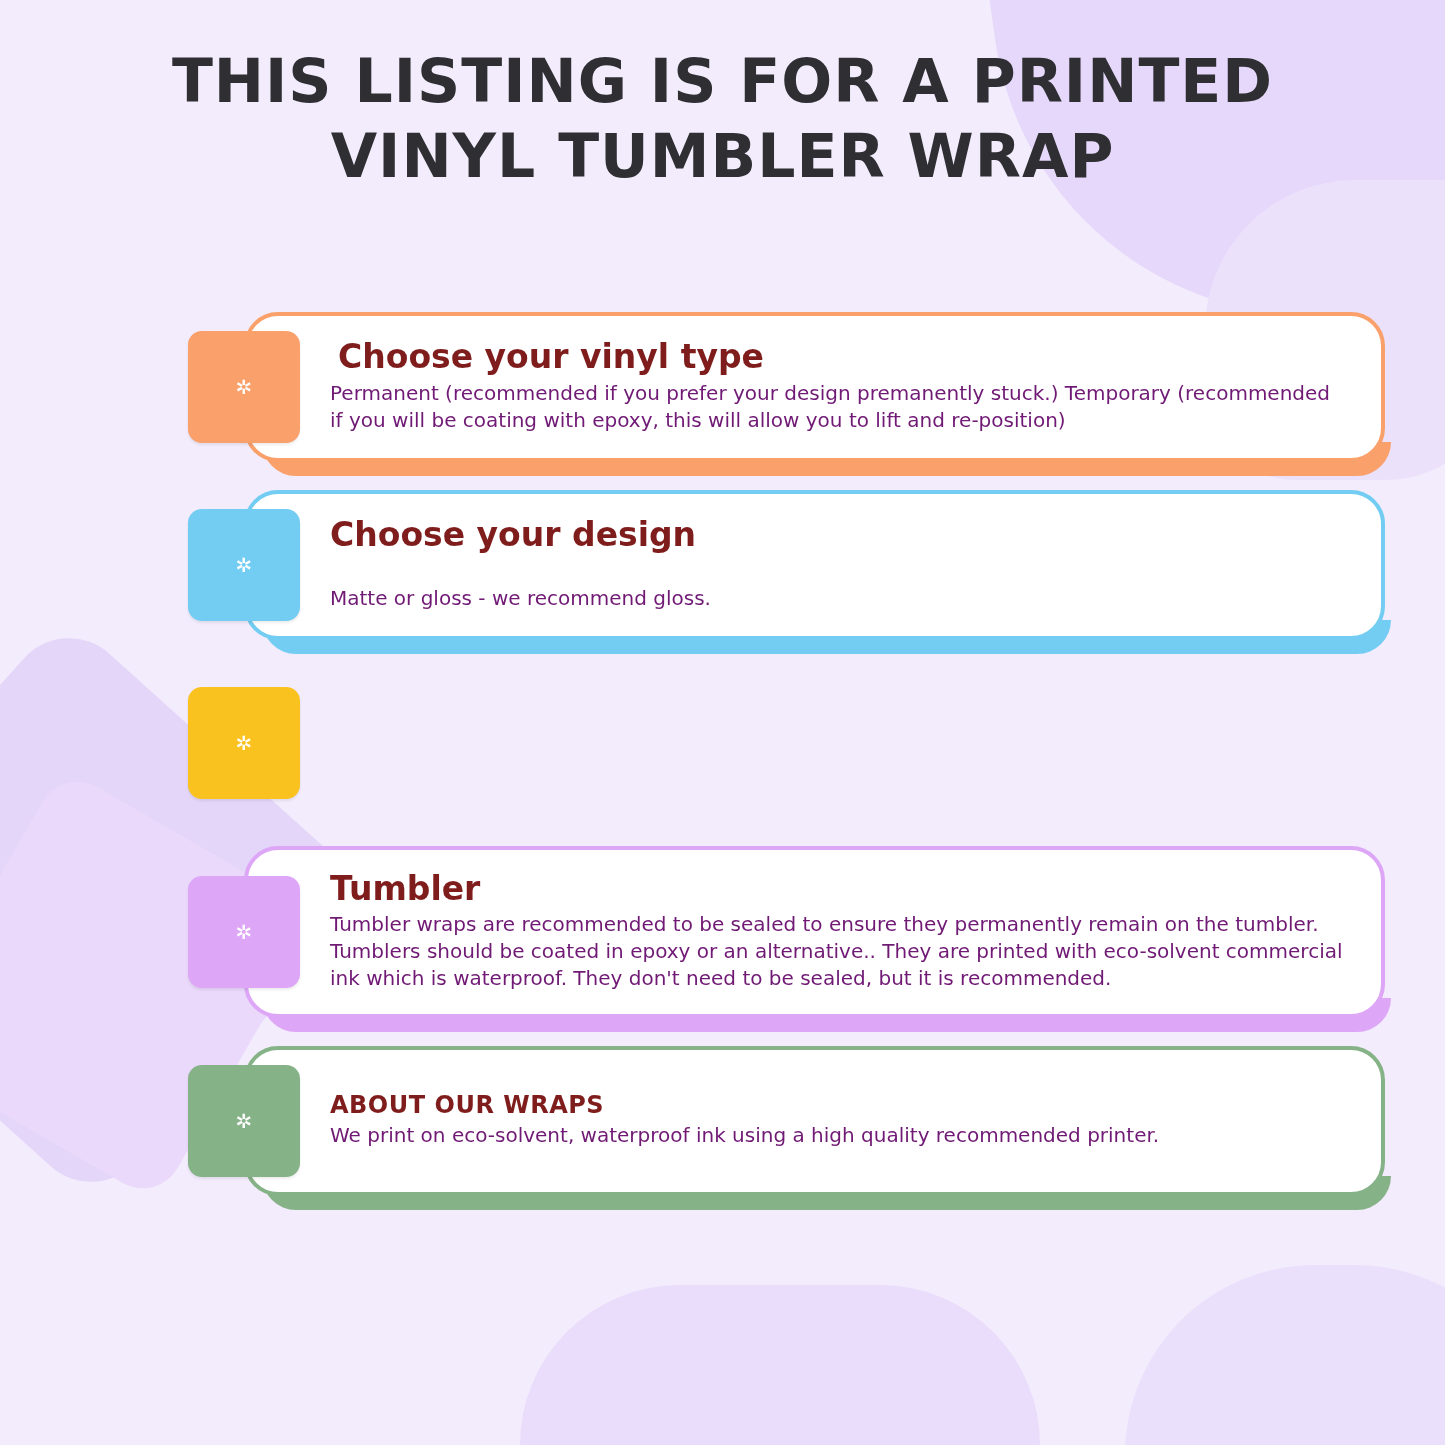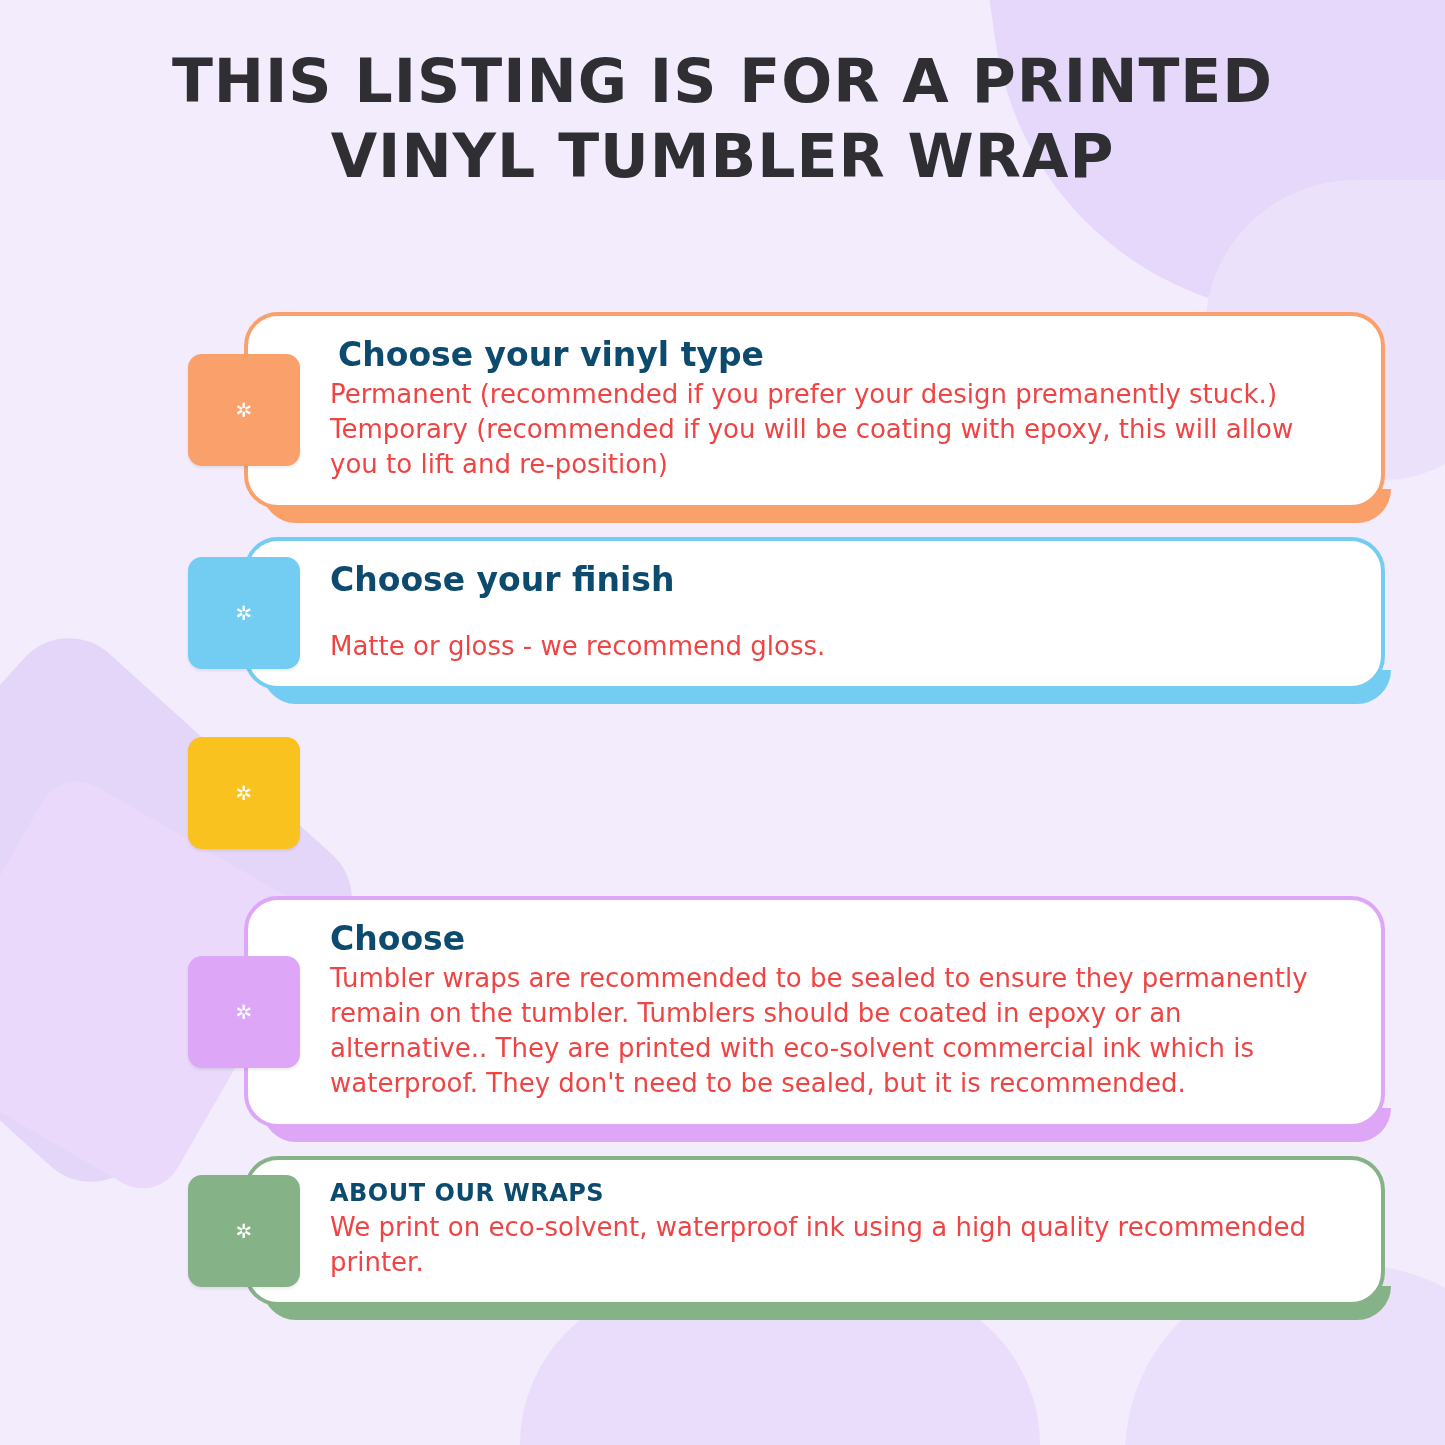--- a/index.html
+++ b/index.html
@@ -162,32 +162,32 @@
     bottom: -18px;
     height: 34px;
     border-radius: 0 0 34px 34px;
     z-index: -1;
   }
 
   .card-title {
     font-family: "DejaVu Sans", sans-serif;
     font-weight: 700;
     font-size: 33px;
-    color: #0c4a6e;
+    color: #7f1d1d;
     margin-bottom: 2px;
     line-height: 1.25;
   }
   .card-title.indented { padding-left: 8px; }
   .card-title.upper { text-transform: uppercase; font-size: 24px; letter-spacing: 0.5px; }
 
   .card-body {
     font-family: "DejaVu Sans", sans-serif;
-    font-size: 26px;
+    font-size: 20px;
     line-height: 1.35;
-    color: #ef4444;
+    color: #701a75;
   }
   .card-body.spaced { margin-top: 27px; }
 
   
   .row[data-accent] .chip { background: var(--accent); }
   .row[data-accent] .card { border-color: var(--accent); }
   .row[data-accent] .card::after { background: var(--accent); }
 </style>
 </head>
 <body>
@@ -218,39 +218,39 @@
         </div>
       </div>
     </div>
 
     <div class="row" data-accent="" style="--accent:#73cdf2">
       <div class="chip">
         <span class="chip-glyph">✲</span>
       </div>
       <div class="card-wrap">
         <div class="card">
-          <div class="card-title">Choose your finish</div>
+          <div class="card-title">Choose your design</div>
           <div class="card-body spaced">Matte or gloss - we recommend gloss.</div>
         </div>
       </div>
     </div>
 
     <div class="row" data-accent="" style="--accent:#f9c21f">
       <div class="chip">
         <span class="chip-glyph">✲</span>
       </div>
     </div>
 
     <div class="row" data-accent="" style="--accent:#dda6f7">
       <div class="chip">
         <span class="chip-glyph">✲</span>
       </div>
       <div class="card-wrap">
         <div class="card">
-          <div class="card-title">Choose</div>
+          <div class="card-title">Tumbler</div>
           <div class="card-body">Tumbler wraps are recommended to be sealed to ensure they permanently remain on the tumbler. Tumblers should be coated in epoxy or an alternative.. They are printed with eco-solvent commercial ink which is waterproof. They don't need to be sealed, but it is recommended.</div>
         </div>
       </div>
     </div>
 
     <div class="row" data-accent="" style="--accent:#86b288">
       <div class="chip">
         <span class="chip-glyph">✲</span>
       </div>
       <div class="card-wrap">

